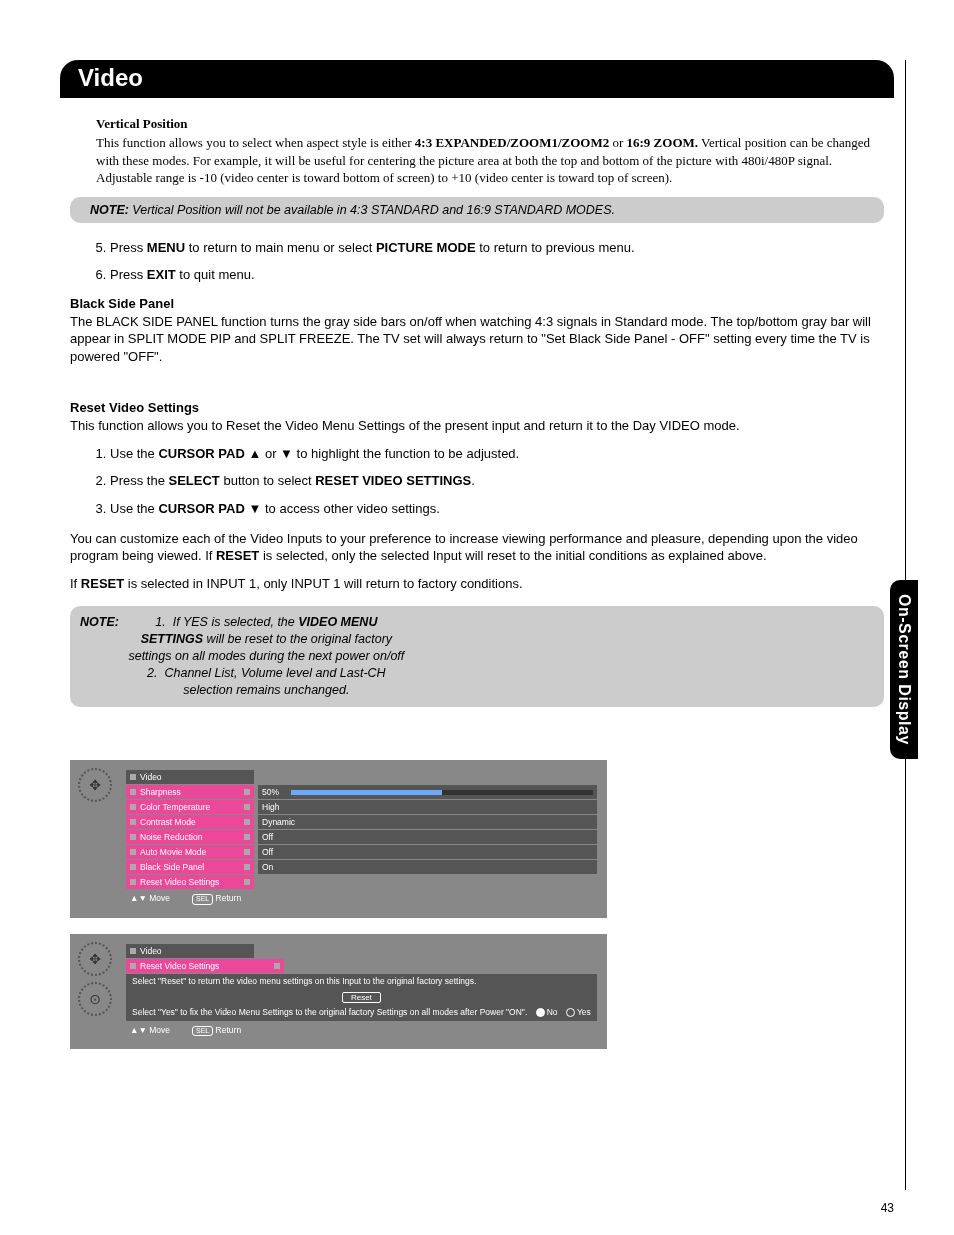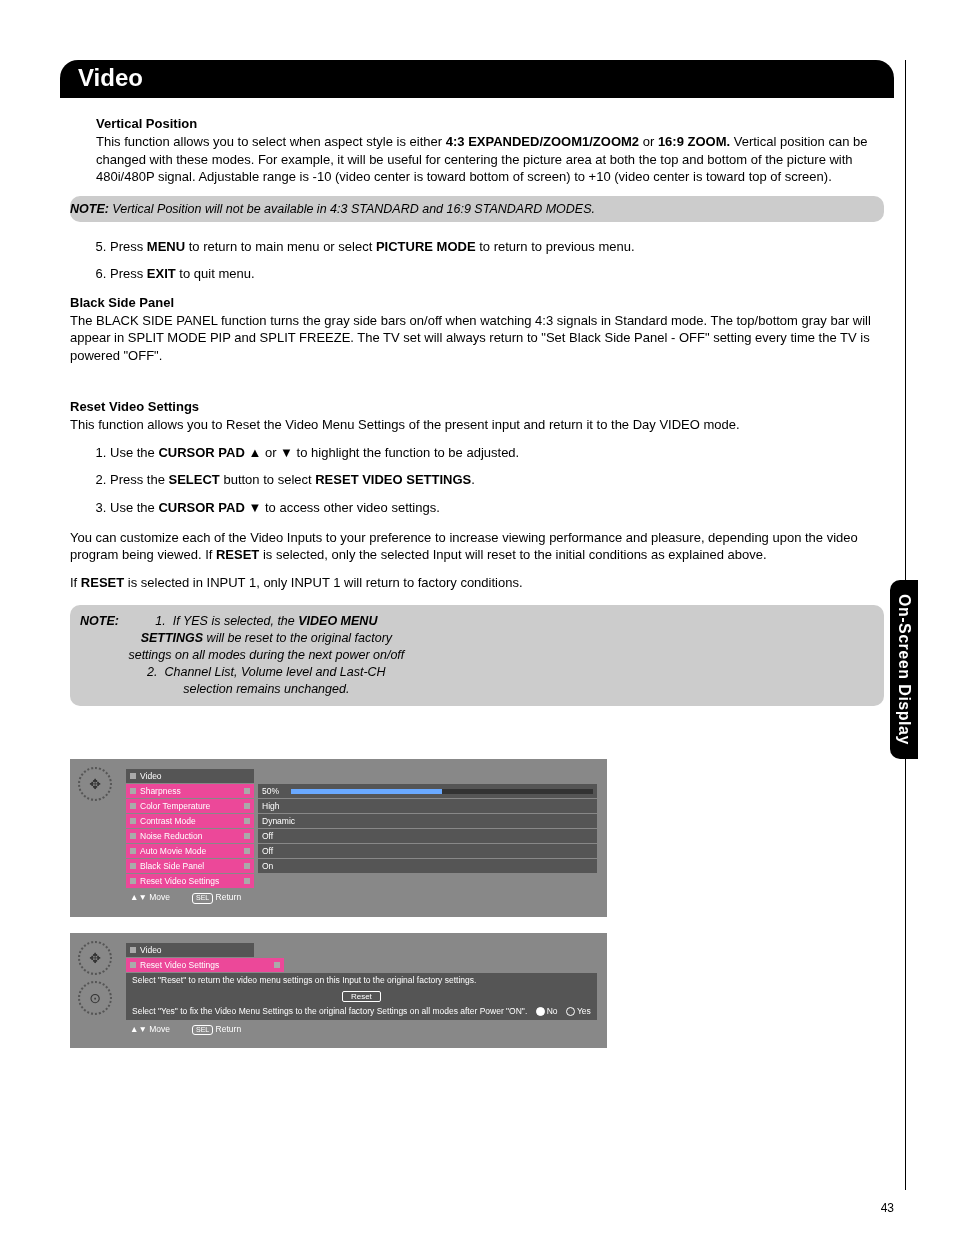--- a/index.html
+++ b/index.html
@@ -29,25 +29,25 @@
   }
   .content {
     padding: 0 10px 0 10px;
   }
   .sub-heading {
     font-weight: bold;
     font-size: 13px;
     margin: 10px 0 2px 0;
   }
   p { margin: 0 0 10px 0; line-height: 1.35; }
-  .indent { padding-left: 26px; }
+  .indent { padding-left: 26px; font-family: Liberation Serif, serif; }
   .note-bar {
     background: #ccc;
     border-radius: 10px;
-    padding: 6px 0;
+    padding: 6px 20px;
     font-style: italic;
     margin: 10px 0 16px 0;
     font-size: 12.5px;
   }
   .note-bar b { font-style: italic; }
   ol { margin: 6px 0 12px 0; padding-left: 40px; }
   ol li { margin-bottom: 10px; line-height: 1.35; }
   .two-col {
     display: flex;
     gap: 20px;

